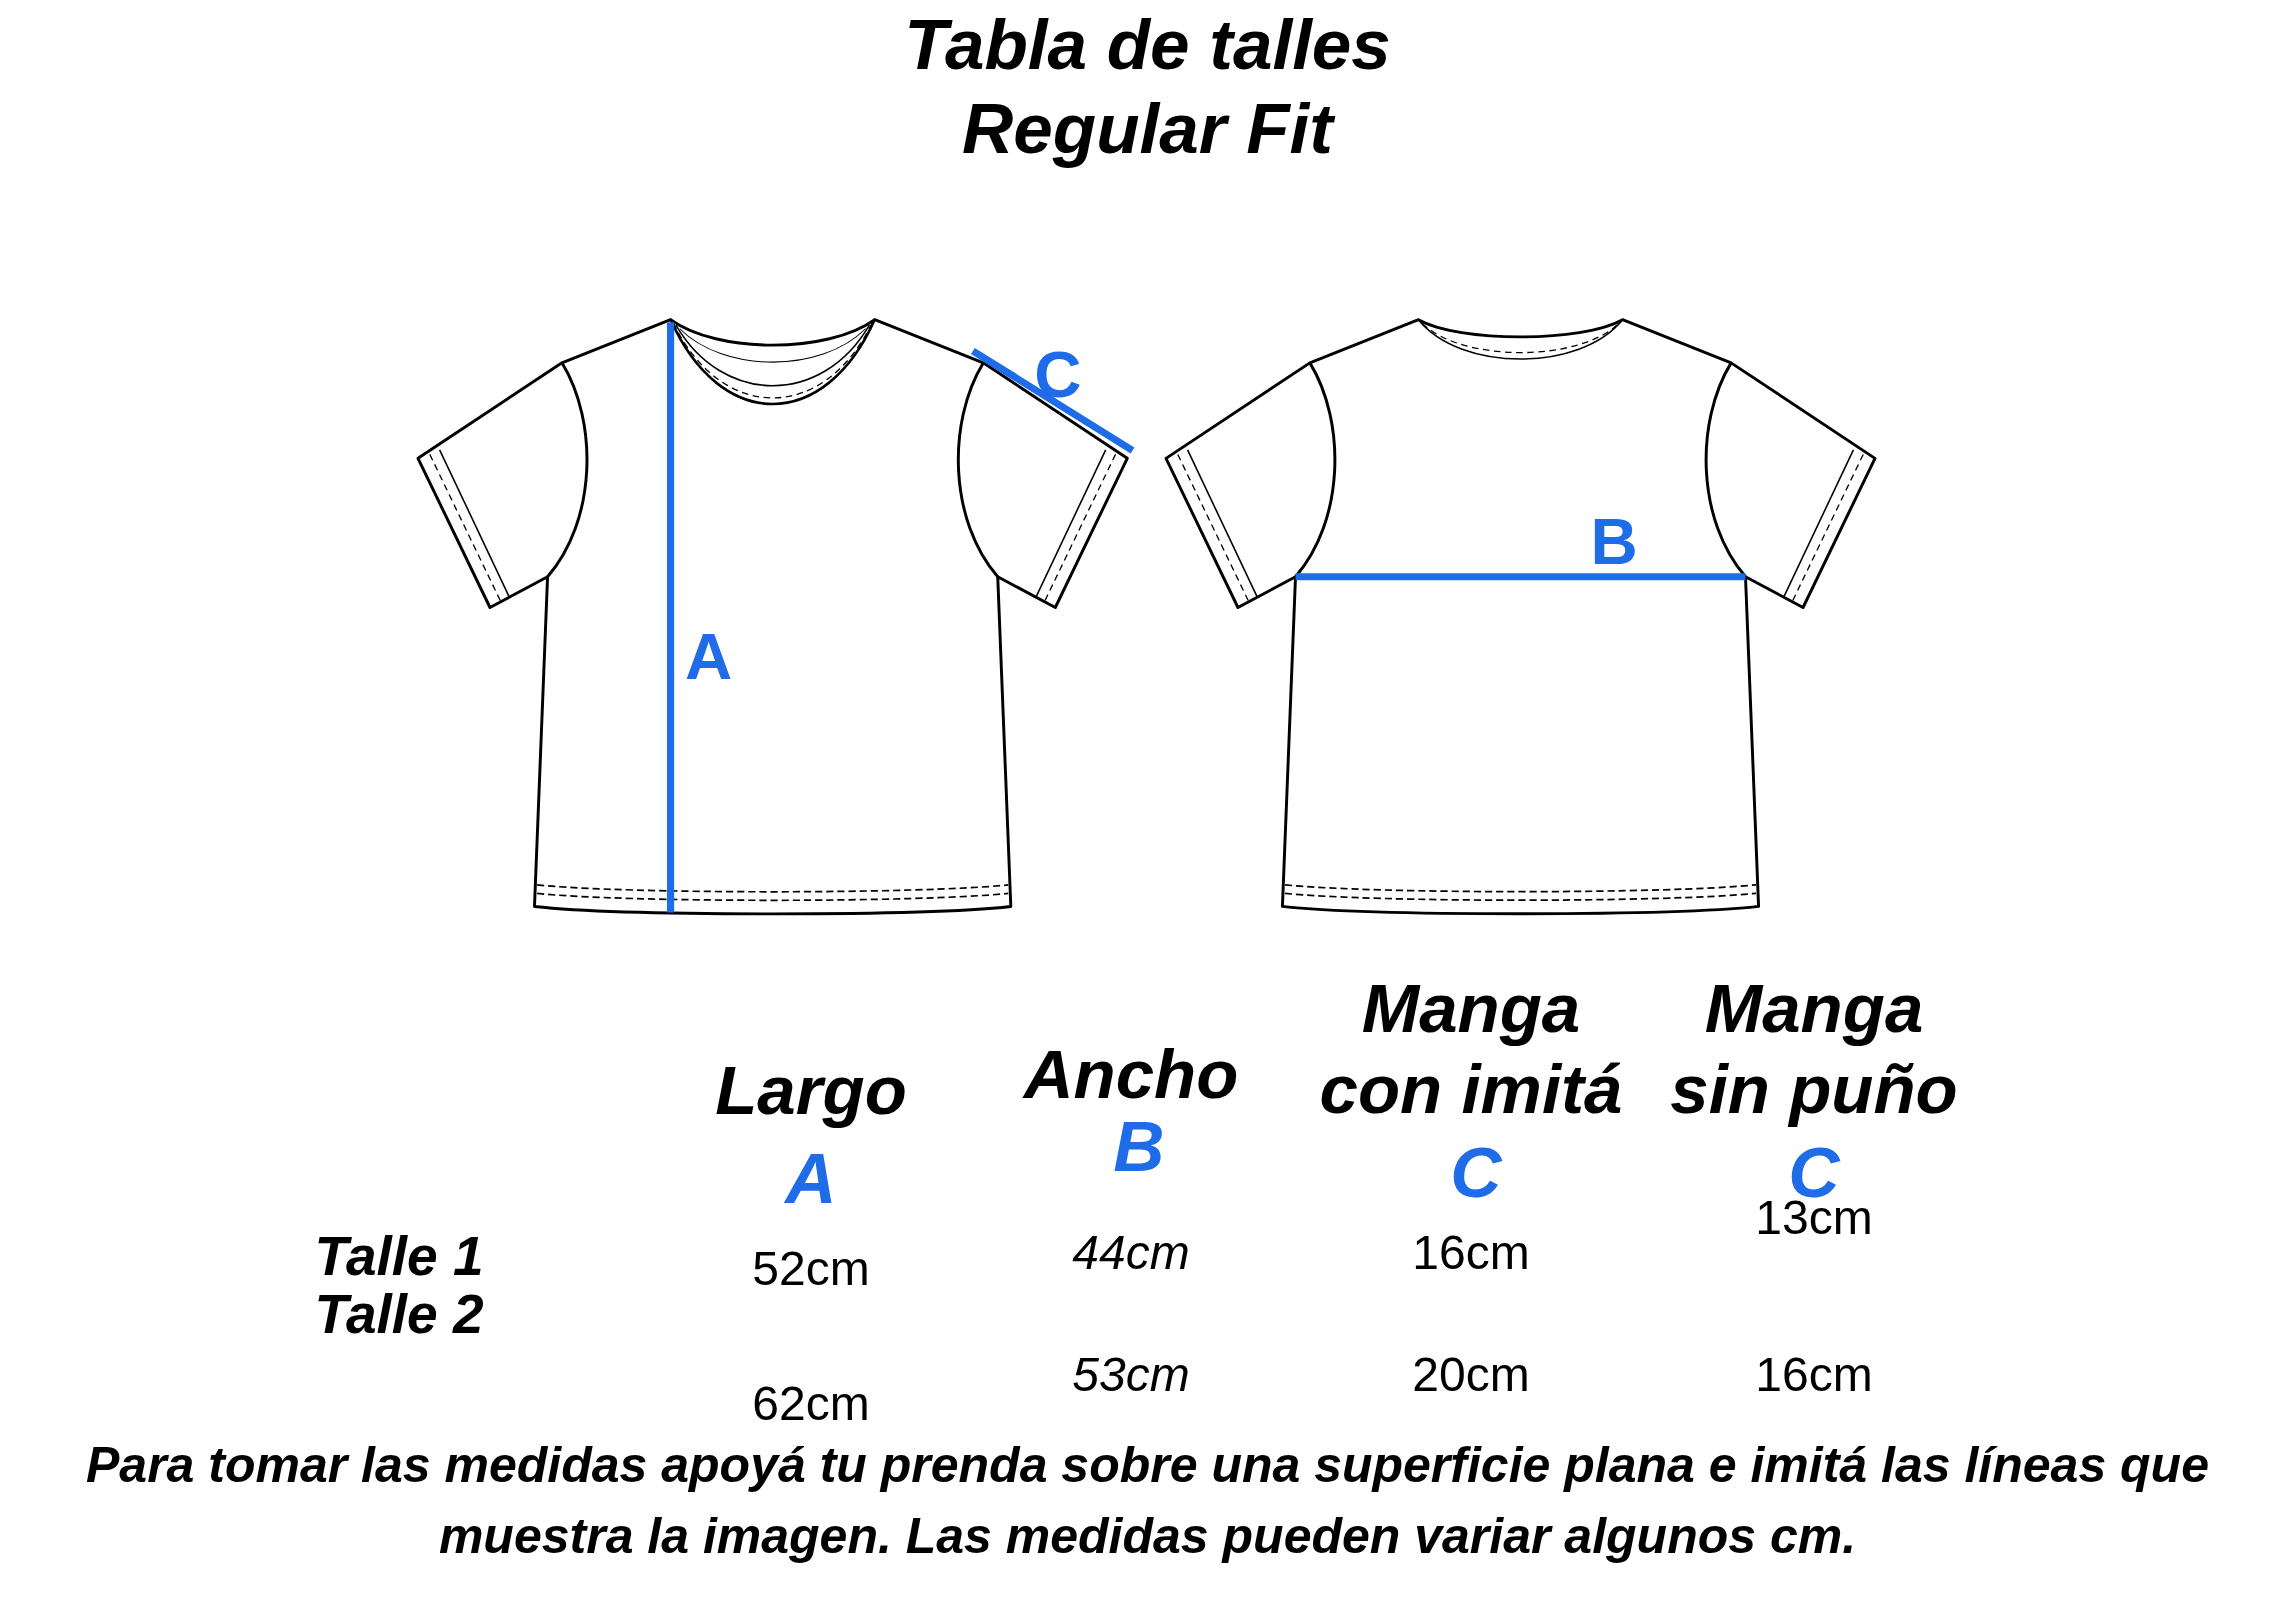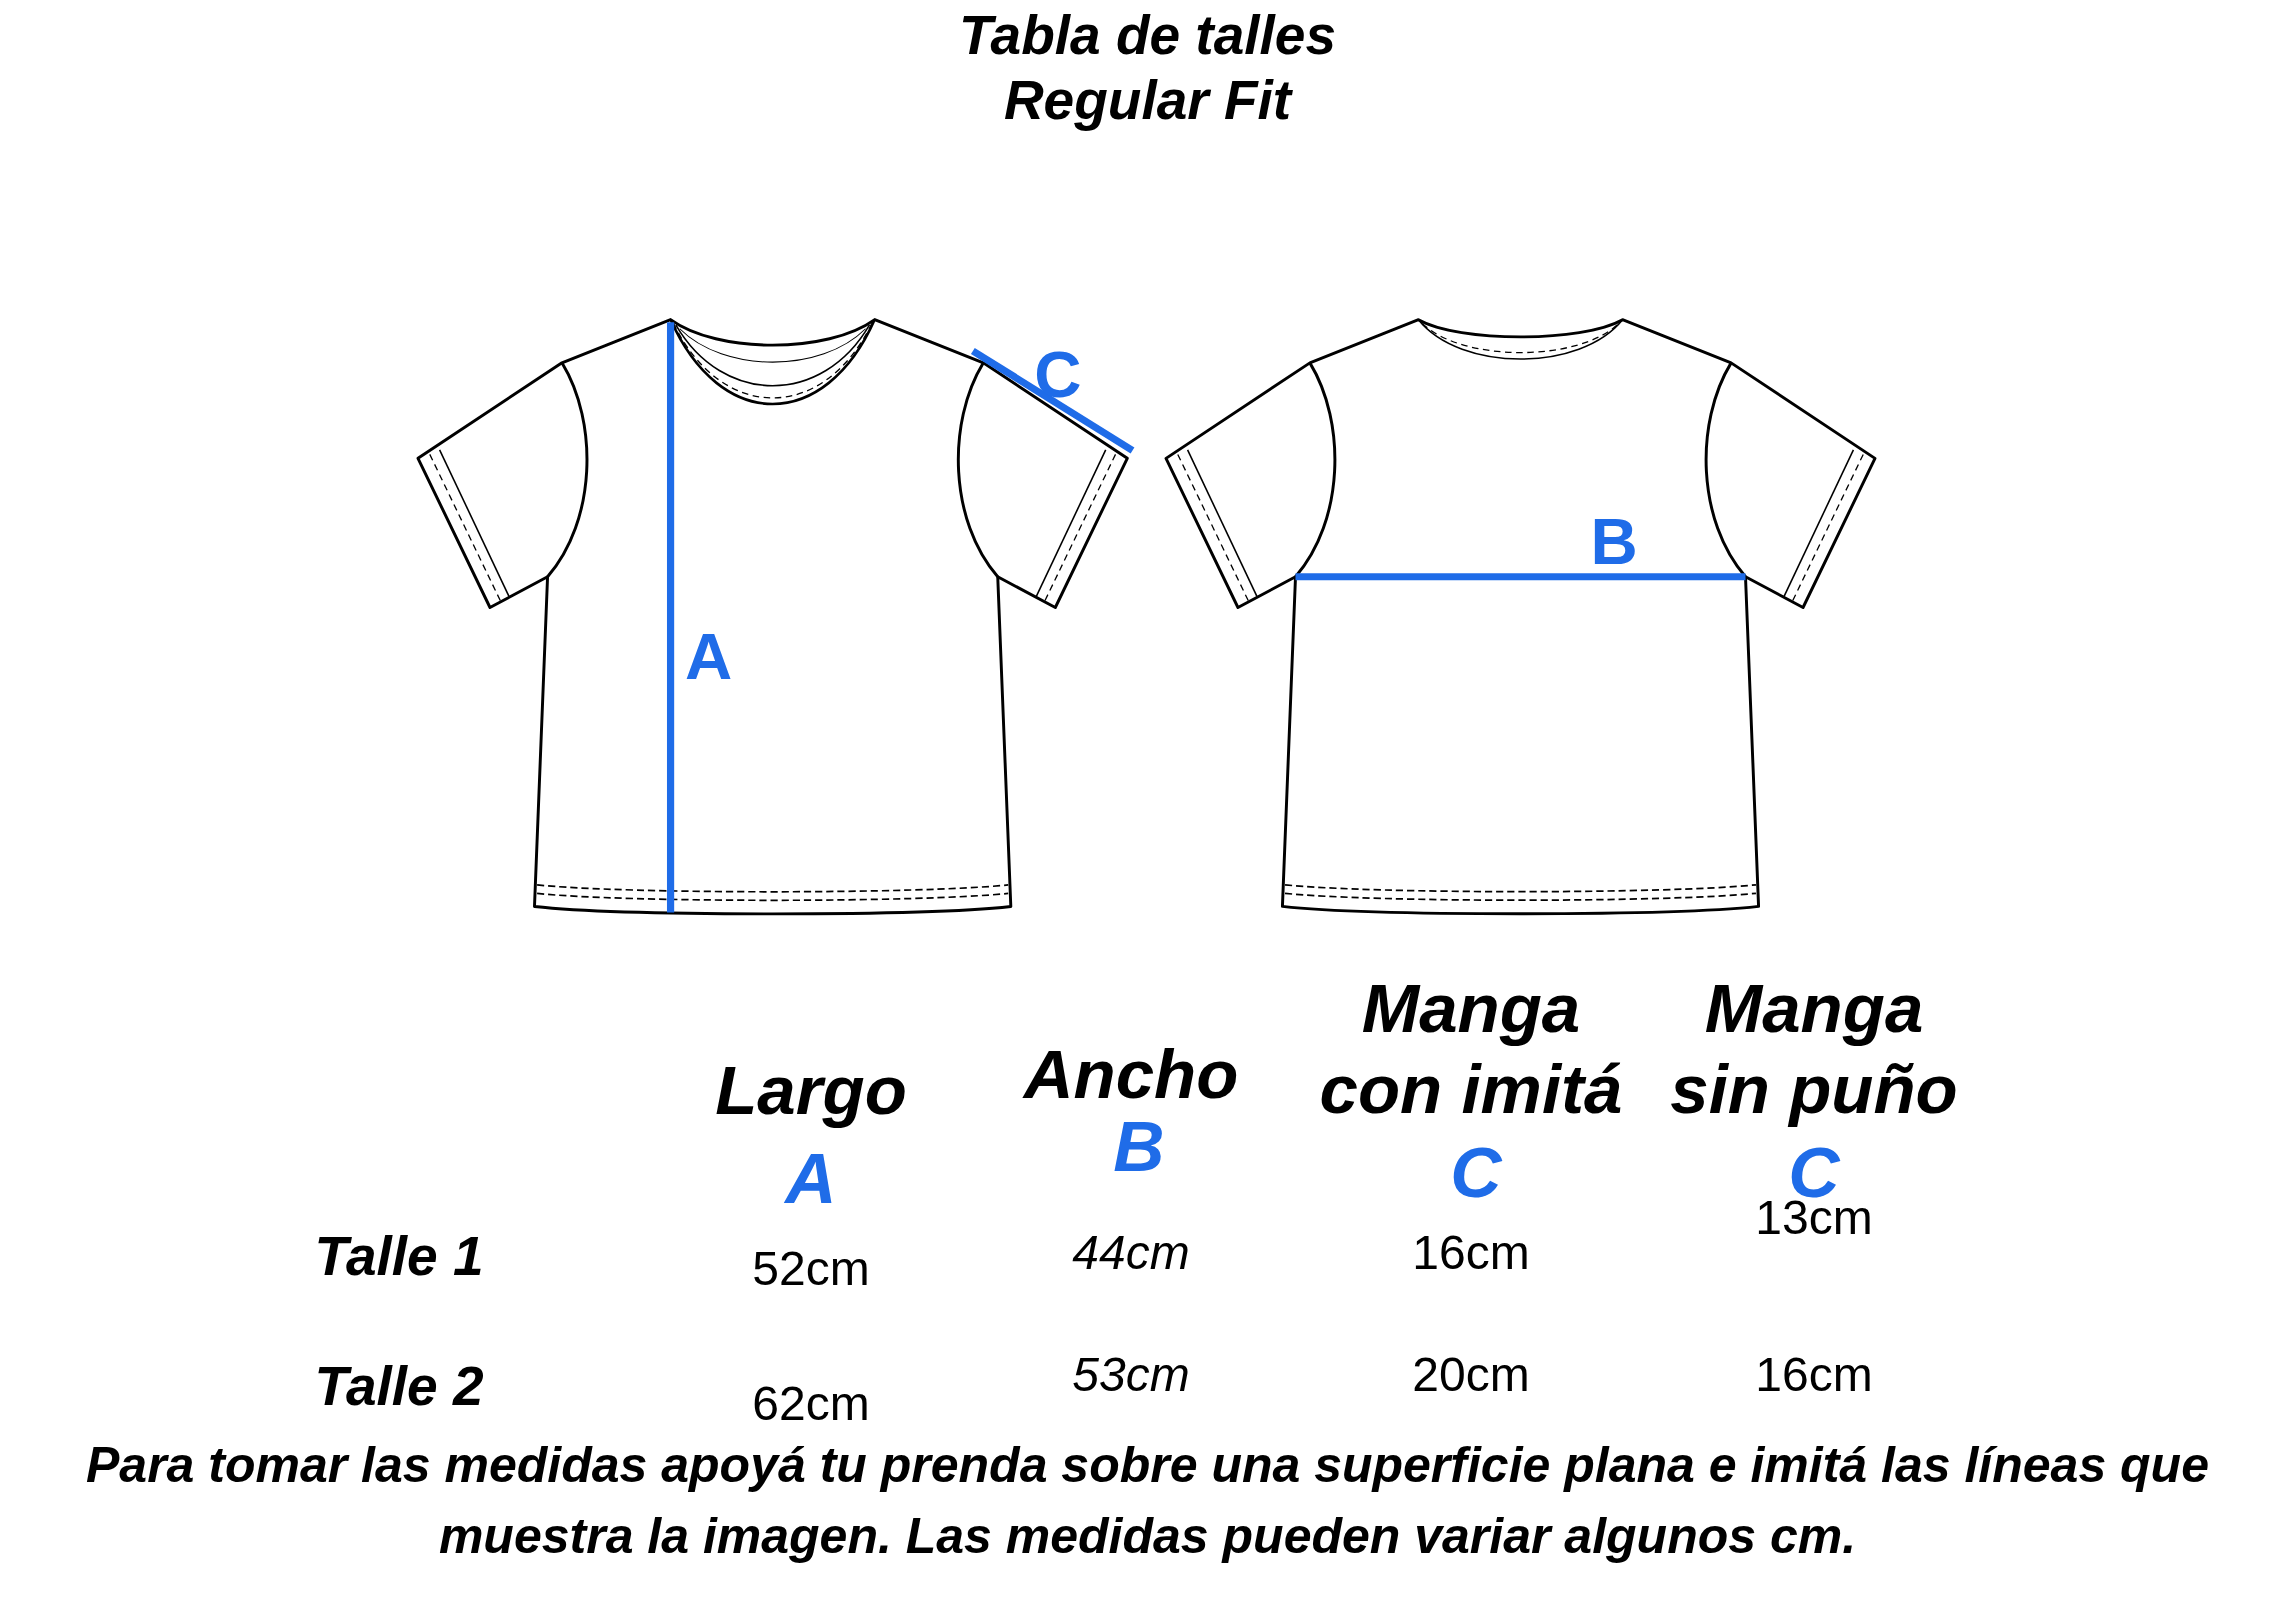--- a/index.html
+++ b/index.html
@@ -3,21 +3,21 @@
 <meta charset="utf-8">
 <style>
   html,body{margin:0;padding:0;background:#fff;}
   .canvas{
     position:relative;width:2295px;height:1623px;background:#ffffff;overflow:hidden;
     font-family:"Liberation Sans", sans-serif;color:#000;
   }
   
   .title{
     position:absolute;top:3.3px;left:0;width:100%;text-align:center;
-    font-size:55px;line-height:1.18;font-weight:bold;font-style:italic;
+    font-size:71px;line-height:1.18;font-weight:bold;font-style:italic;
   }
   
   .shirt{position:absolute;top:305px;}
   .shirt.front{left:401px;width:759px;height:639px;}
   .shirt.back{left:1149px;width:743px;height:639px;}
   svg .outline{fill:#ffffff;stroke:#000;stroke-width:4.5;stroke-linejoin:round;}
   svg .seam{fill:none;stroke:#000;stroke-width:4.5;}
   svg .thin{fill:none;stroke:#000;stroke-width:1.6;}
   svg .med{fill:none;stroke:#000;stroke-width:2.4;}
   svg .thick{fill:none;stroke:#000;stroke-width:4;}
@@ -124,21 +124,21 @@
   <div class="tbl-letter" style="left:1139px;top:1111px">B</div>
   <div class="tbl-letter" style="left:1476px;top:1137px">C</div>
   <div class="tbl-letter c-msin" style="top:1137px">C</div>
 
   <div class="cell rowlbl c-talle" style="top:1229px">Talle 1</div>
   <div class="cell val c-largo" style="top:1229px">52cm</div>
   <div class="cell val c-ancho" style="top:1229px">44cm</div>
   <div class="cell val c-mcon" style="top:1229px">16cm</div>
   <div class="cell val c-msin" style="top:1194px">13cm</div>
 
-  <div class="cell rowlbl c-talle" style="top:1359px">Talle 2</div>
+  <div class="cell rowlbl c-talle" style="top:1287px">Talle 2</div>
   <div class="cell val c-largo" style="top:1364px">62cm</div>
   <div class="cell val c-ancho" style="top:1351px">53cm</div>
   <div class="cell val c-mcon" style="top:1351px">20cm</div>
   <div class="cell val c-msin" style="top:1351px">16cm</div>
 
   <div class="footnote">
     <div>Para tomar las medidas apoyá tu prenda sobre una superficie plana e imitá las líneas que</div>
     <div>muestra la imagen. Las medidas pueden variar algunos cm.</div>
   </div>
 

